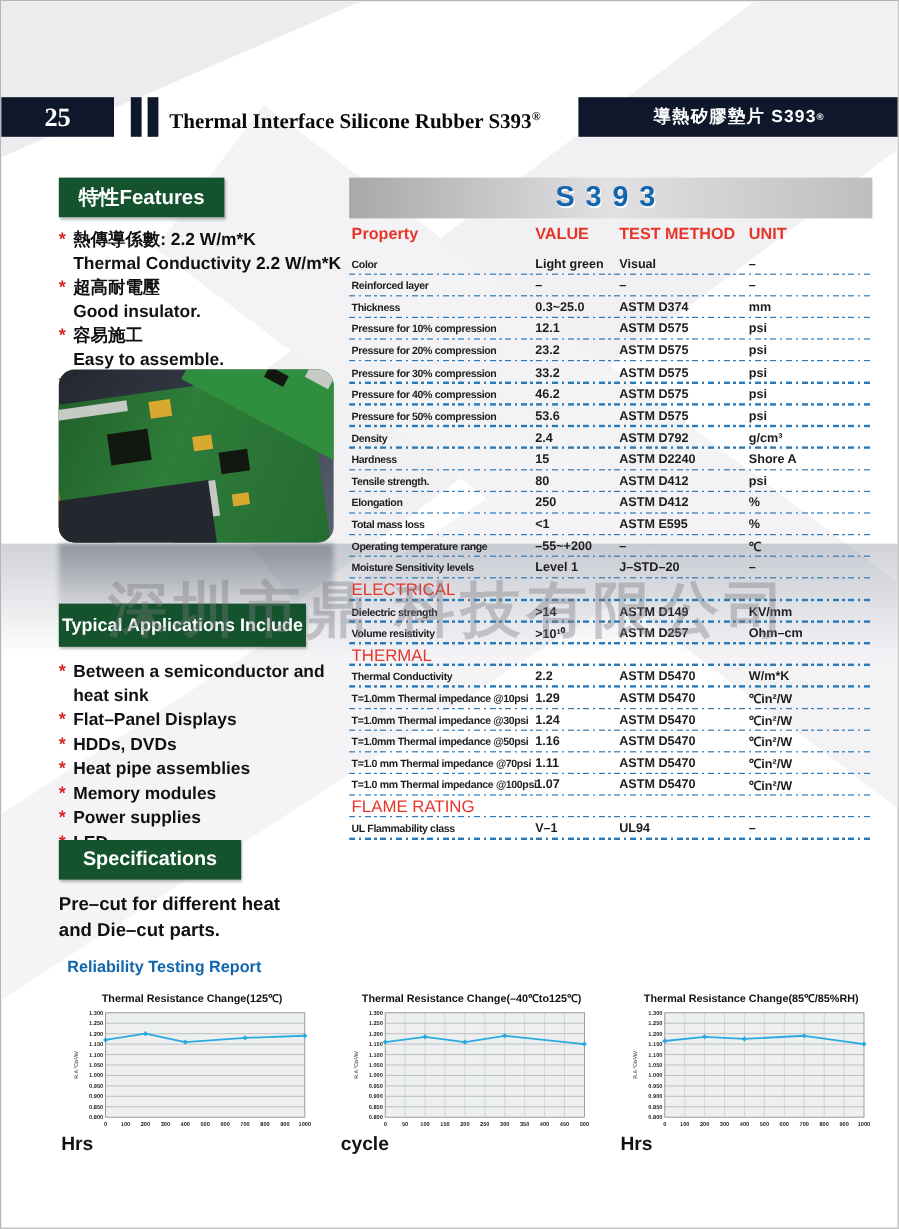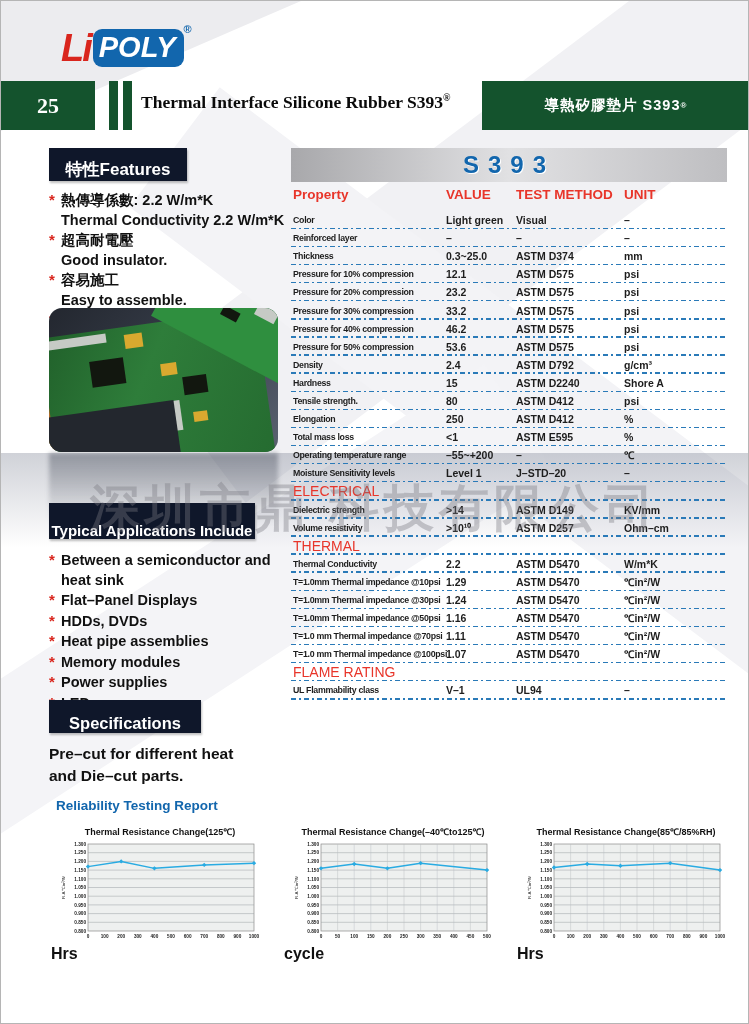--- a/index.html
+++ b/index.html
@@ -19,33 +19,33 @@
   
   .watermark{left:50%;top:474px;transform:translateX(-50%);z-index:6;white-space:nowrap;
              font-weight:bold;font-size:50px;letter-spacing:5px;color:rgba(122,122,128,.38);
              pointer-events:none}
   
   .logo{left:60px;top:22px;font-style:italic;font-weight:bold;z-index:2}
   .logo-li{color:#d9251d;font-size:38px;letter-spacing:-2px}
   .logo-poly{display:inline-block;background:#1266ad;color:#fff;font-size:29px;line-height:36px;
              padding:0 8px 2px 6px;border-radius:9px;margin-left:2px;vertical-align:4px}
   .logo-reg{color:#1266ad;font-size:11px;vertical-align:28px;font-style:normal}
-  .hbar{top:80px;height:49px;background:#14532d;z-index:2}
+  .hbar{top:80px;height:33px;background:#0f172a;z-index:2}
   .bar25{left:0;width:94px;display:flex;align-items:center;justify-content:center;
          color:#fff;font-family:"Liberation Serif",serif;font-weight:bold;font-size:22px}
   .stripe1{left:108px;width:9px}
   .stripe2{left:122px;width:9px}
   .title-en{left:140px;top:80px;height:33px;line-height:33px;z-index:2;color:#0a0a0a;
             font-family:"Liberation Serif",serif;font-weight:bold;font-size:17.5px}
   .sup{font-size:10px;vertical-align:7px;font-weight:bold}
   .bar-zh{left:481px;width:268px;display:flex;align-items:center;justify-content:center;
           color:#fff;font-weight:bold;font-size:14.5px;letter-spacing:1px}
   .bar-zh .sup{vertical-align:5px;font-size:8px}
   
-  .bluebox{background:#0f172a;color:#fff;font-weight:bold;display:flex;align-items:flex-end;
+  .bluebox{background:#14532d;color:#fff;font-weight:bold;display:flex;align-items:center;
            justify-content:center;z-index:2;box-shadow:1px 2px 2px rgba(0,0,0,.25)}
   .fbox{left:48px;top:147px;width:138px;height:33px;font-size:17px}
   .abox{left:48px;top:502px;width:206px;height:36px;font-size:15px}
   .sbox{left:48px;top:699px;width:152px;height:33px;font-size:16.5px}
   
   .list{z-index:2}
   .feats{left:48px;top:190px;width:240px}
   .apps{left:48px;top:550px;width:240px}
   .item{display:flex;margin-bottom:1px}
   .star{color:#d9251d;font-weight:bold;font-size:15px;width:12px;flex:none}
@@ -92,23 +92,20 @@
 <body>
 
 <div id="page">
 
   <div class="deco deco-tl"></div>
   <div class="deco deco-band1"></div>
   <div class="deco deco-band2"></div>
   <div class="deco deco-band3"></div>
   <div class="deco shelf"></div>
 
-  <div class="abs logo">
-    <span class="logo-li">Li</span><span class="logo-poly">POLY</span><span class="logo-reg">®</span>
-  </div>
   <div class="abs hbar bar25">
     <span>25</span>
   </div>
   <div class="abs hbar stripe1"></div>
   <div class="abs hbar stripe2"></div>
   <div class="abs title-en">
     <span>Thermal Interface Silicone Rubber S393</span><span class="sup">®</span>
   </div>
   <div class="abs hbar bar-zh">
     <span>導熱矽膠墊片 S393</span>

